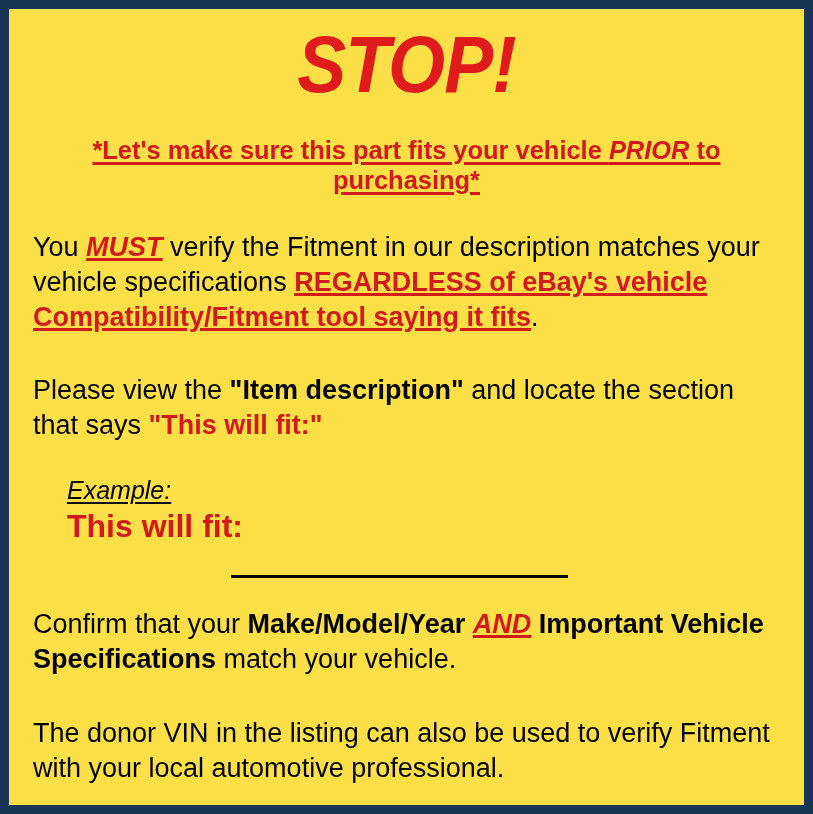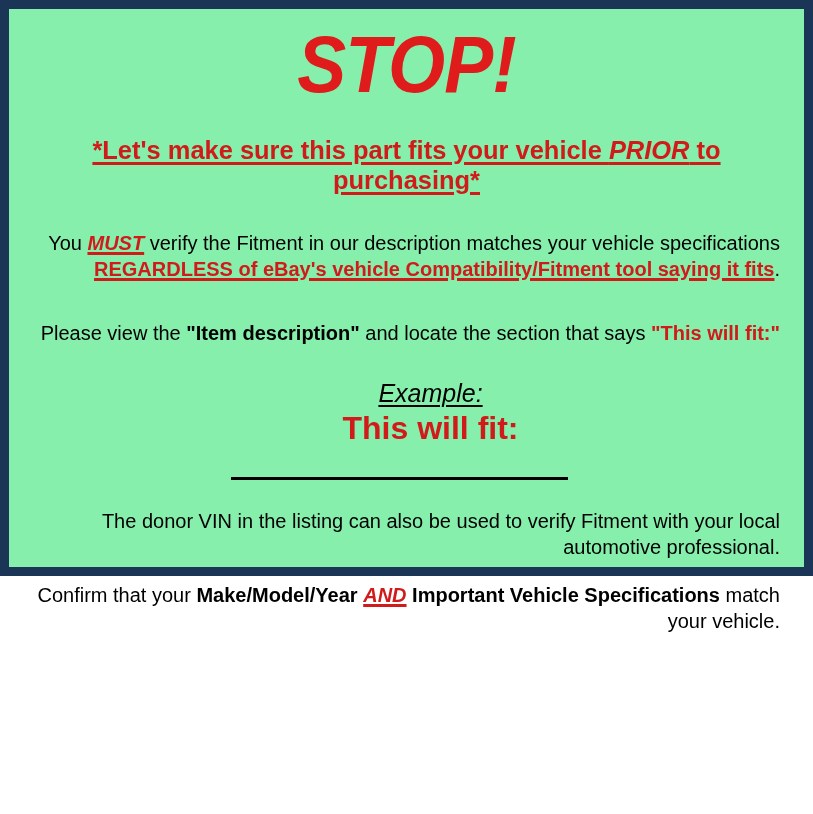--- a/index.html
+++ b/index.html
@@ -10,22 +10,22 @@
   body {
     width: 813px;
     height: 814px;
     overflow: hidden;
     font-family: "Liberation Sans", sans-serif;
   }
 
   .notice-card {
     box-sizing: border-box;
     width: 813px;
-    height: 576px;
-    background: #86efac;
+    height: 814px;
+    background: #fde047;
     border: 9px solid #1b3557;
     position: relative;
   }
 
   .notice-inner {
     box-sizing: border-box;
     width: 100%;
     height: 100%;
     padding: 0 10px;
     display: flex;
@@ -56,23 +56,23 @@
     margin-top: 31px;
     text-decoration: underline;
     text-underline-offset: 3px;
     text-decoration-thickness: 2.5px;
     transform: scaleX(0.96);
   }
   .subhead .ital { font-style: italic; }
 
   
   .para {
-    text-align: right;
+    text-align: left;
     color: #000000;
-    font-size: 20px;
+    font-size: 27px;
     line-height: 1.30;
     font-weight: normal;
     padding: 0 14px;
   }
 
   .para-must   { margin-top: 34px; }
   .para-view   { margin-top: 38px; }
   .para-confirm{ margin-top: 22px; }
   .para-vin    { margin-top: 39px; }
 
@@ -91,21 +91,21 @@
     text-underline-offset: 2px;
     text-decoration-thickness: 2.5px;
   }
   .blk-bold { color: #000000; font-weight: bold; }
   .red-bold { color: #d11a1a; font-weight: bold; }
 
   
   .example-block {
     margin-top: 34px;
     padding-left: 48px;
-    text-align: center;
+    text-align: left;
   }
   .example-label {
     color: #000000;
     font-size: 25px;
     font-style: italic;
     font-weight: normal;
     text-decoration: underline;
     text-underline-offset: 3px;
     text-decoration-thickness: 2px;
     line-height: 1.1;
@@ -162,20 +162,20 @@
 
     <div class="example-block">
       <div class="example-label">Example:</div>
       <div class="example-fit">This will fit:</div>
     </div>
 
     <div class="divider-wrap">
       <div class="divider-line"></div>
     </div>
 
-    <div class="para para-vin">The donor VIN in the listing can also be used to verify Fitment with your local automotive professional.</div>
-
     <div class="para para-confirm">
       <span>Confirm that your </span><span class="blk-bold">Make/Model/Year</span><span>&nbsp;</span><span class="red-bold-ital-ul">AND</span><span>&nbsp;</span><span class="blk-bold">Important Vehicle Specifications</span><span> match your vehicle.</span>
     </div>
+
+    <div class="para para-vin">The donor VIN in the listing can also be used to verify Fitment with your local automotive professional.</div>
 
   </div>
 </div>
 
 </body></html>

